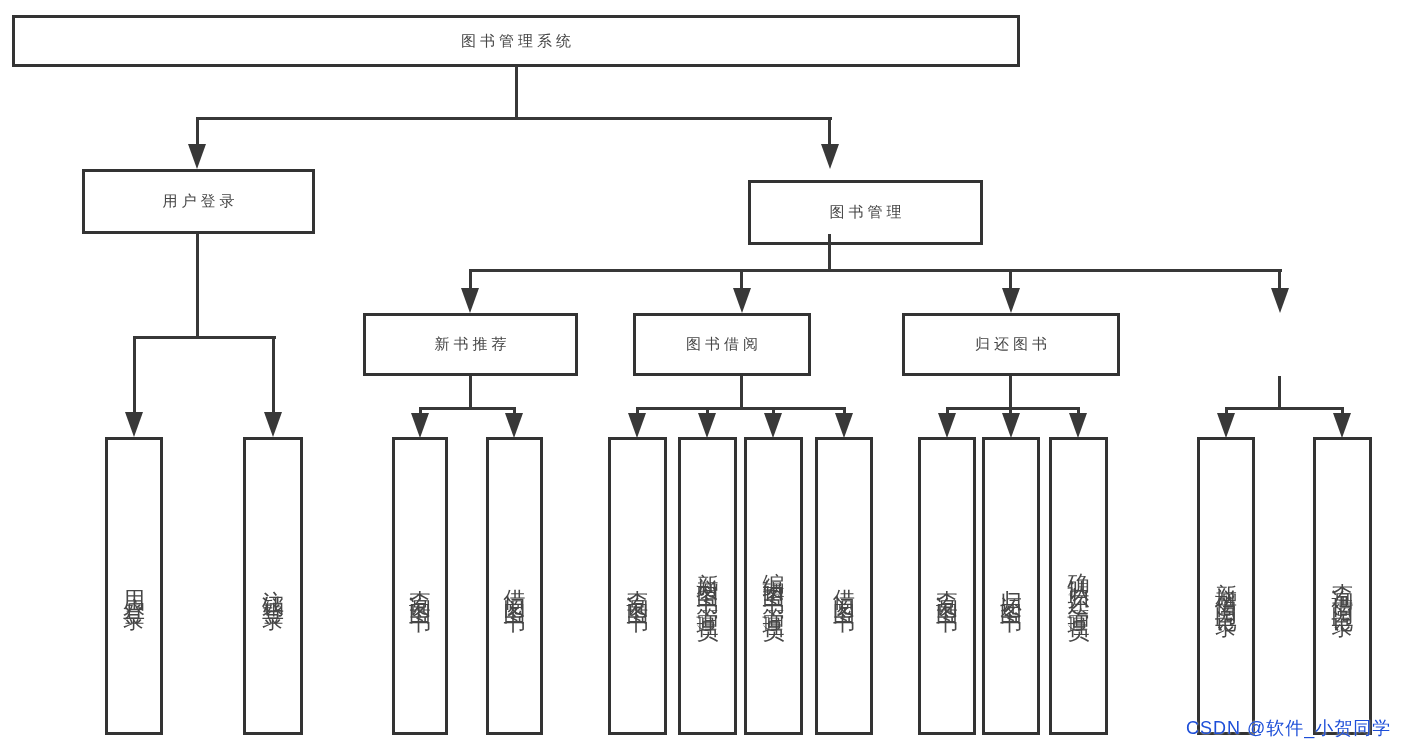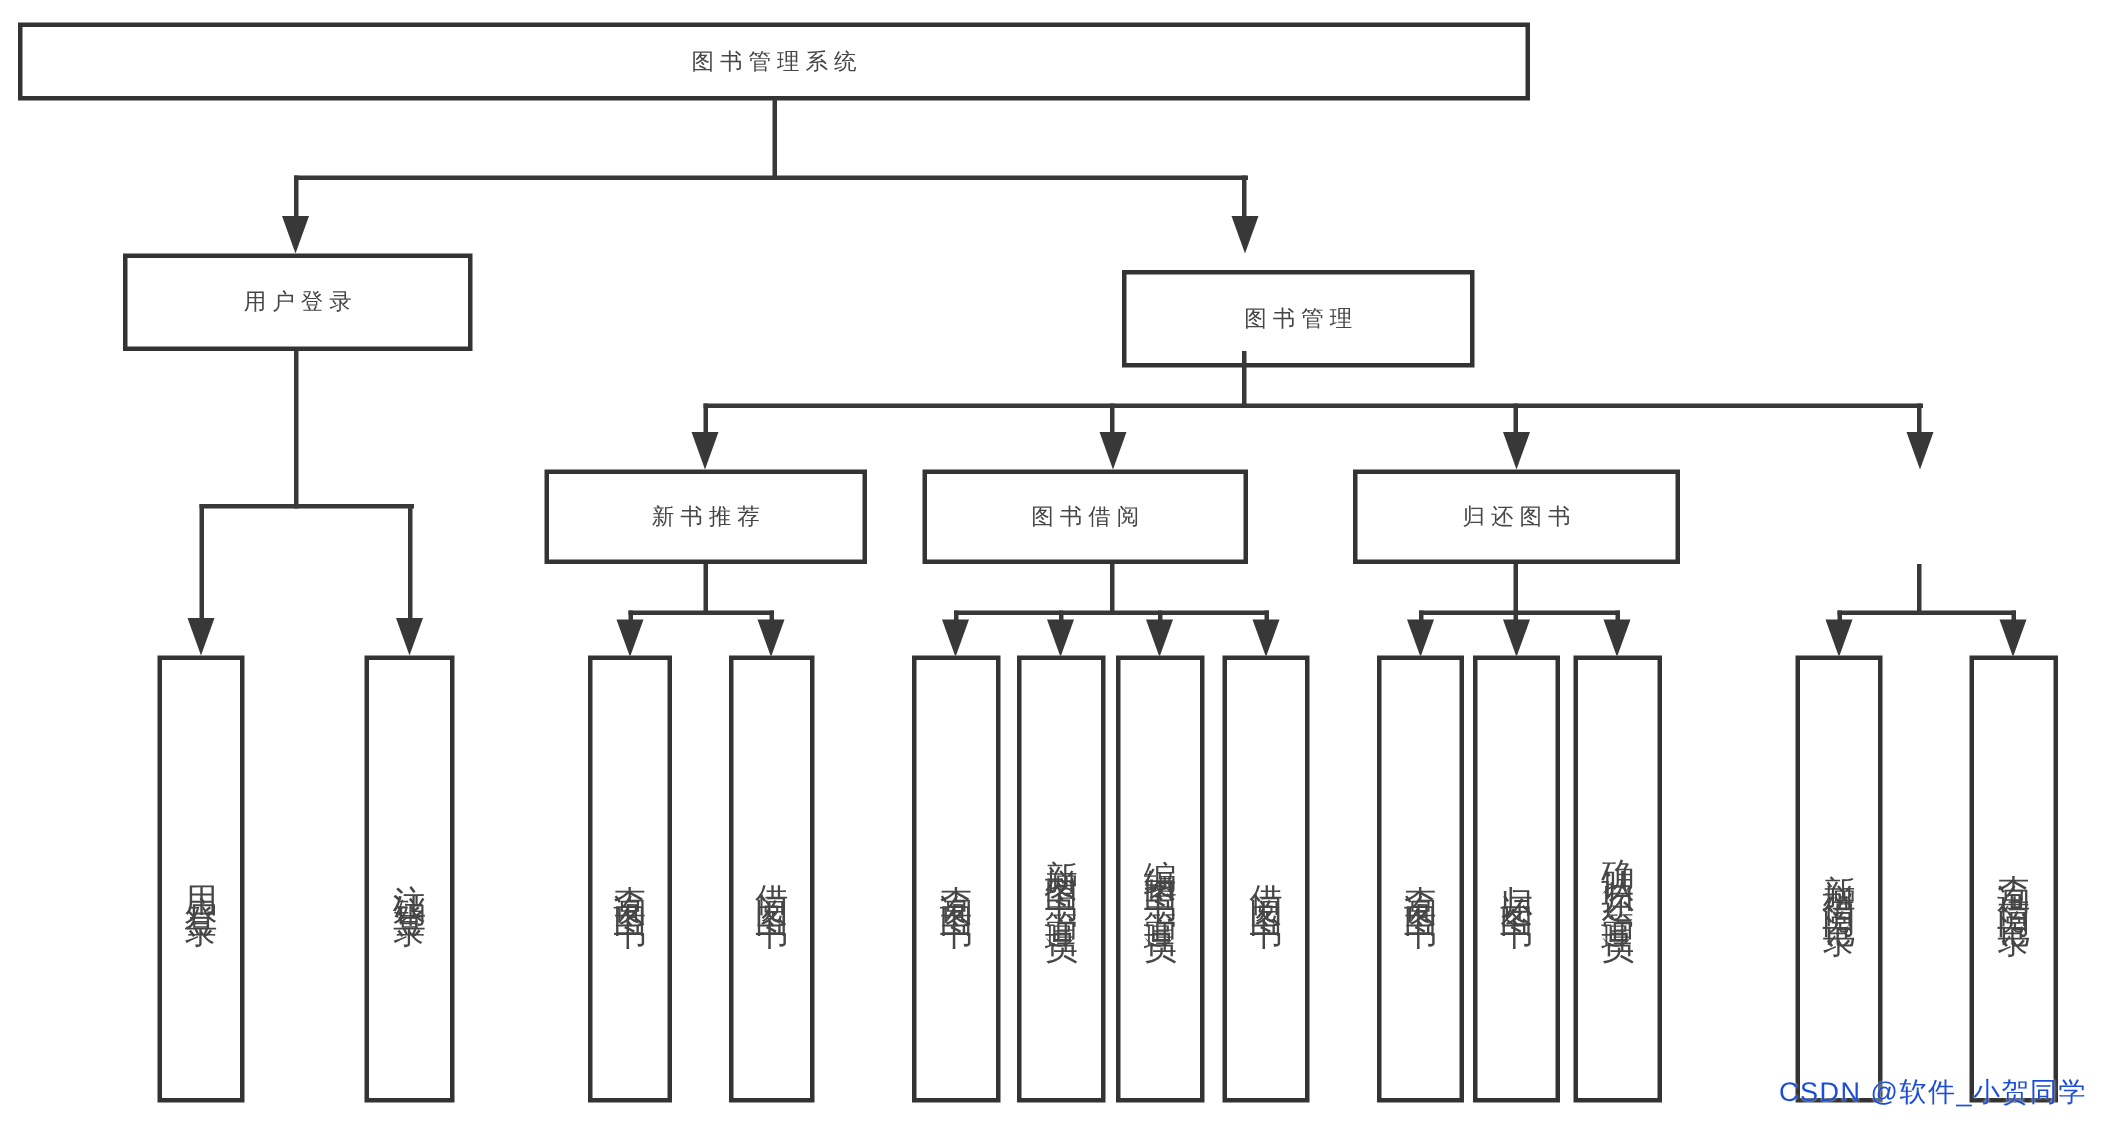--- a/index.html
+++ b/index.html
@@ -83,21 +83,21 @@
   <div class="v-line" style="left:469px;top:269px;height:24px;"></div>
   <div class="arrow" style="left:461px;top:288px;"></div>
   <div class="v-line" style="left:740px;top:269px;height:24px;"></div>
   <div class="arrow" style="left:733px;top:288px;"></div>
   <div class="v-line" style="left:1009px;top:269px;height:24px;"></div>
   <div class="arrow" style="left:1002px;top:288px;"></div>
   <div class="v-line" style="left:1278px;top:269px;height:24px;"></div>
   <div class="arrow" style="left:1271px;top:288px;"></div>
 
   <div class="node" style="left:363px;top:313px;width:215px;height:63px;">新书推荐</div>
-  <div class="node" style="left:615px;top:313px;width:217px;height:63px;">图书借阅</div>
+  <div class="node" style="left:633px;top:313px;width:178px;height:63px;">图书借阅</div>
   <div class="node" style="left:902px;top:313px;width:218px;height:63px;">归还图书</div>
 
   <div class="v-line" style="left:469px;top:376px;height:33px;"></div>
   <div class="h-line" style="left:419px;top:407px;width:97px;"></div>
   <div class="v-line" style="left:419px;top:407px;height:9px;"></div>
   <div class="arrow" style="left:411px;top:413px;"></div>
   <div class="v-line" style="left:513px;top:407px;height:9px;"></div>
   <div class="arrow" style="left:505px;top:413px;"></div>
 
   <div class="v-line" style="left:740px;top:376px;height:33px;"></div>

